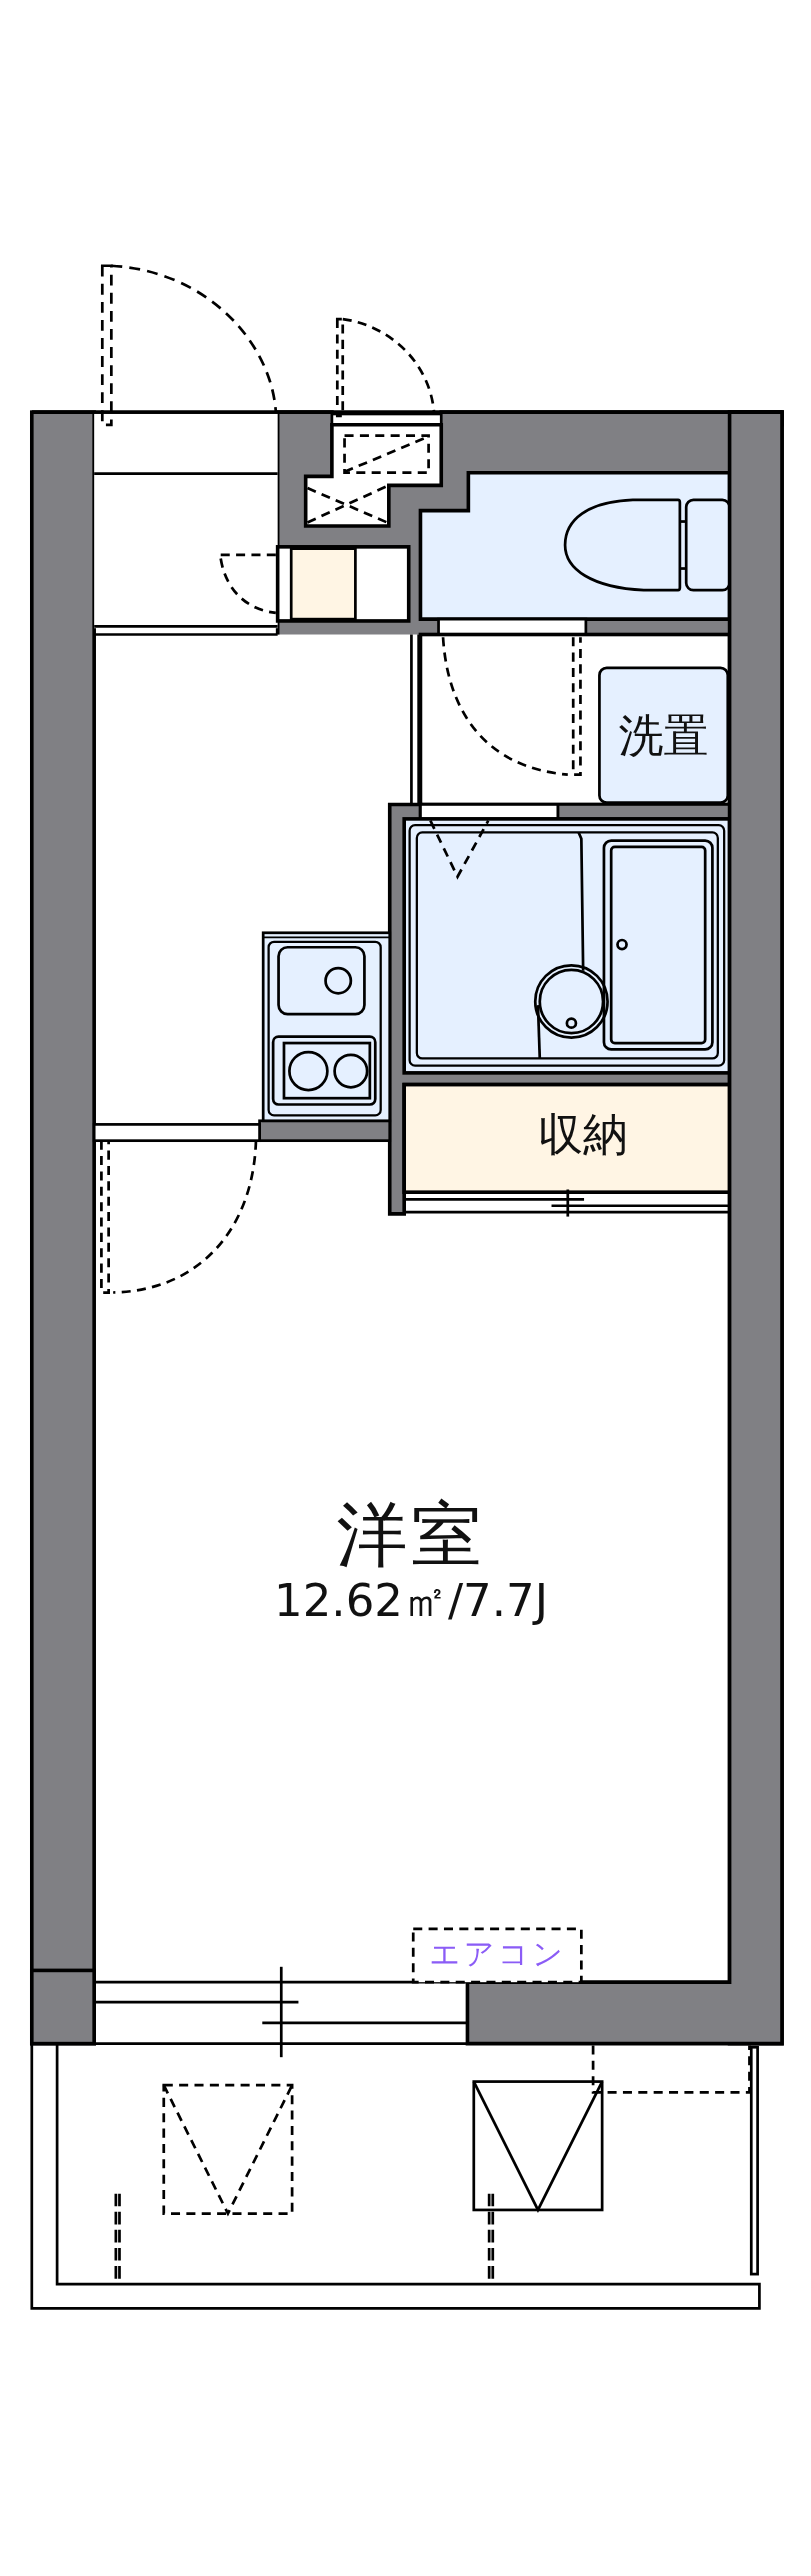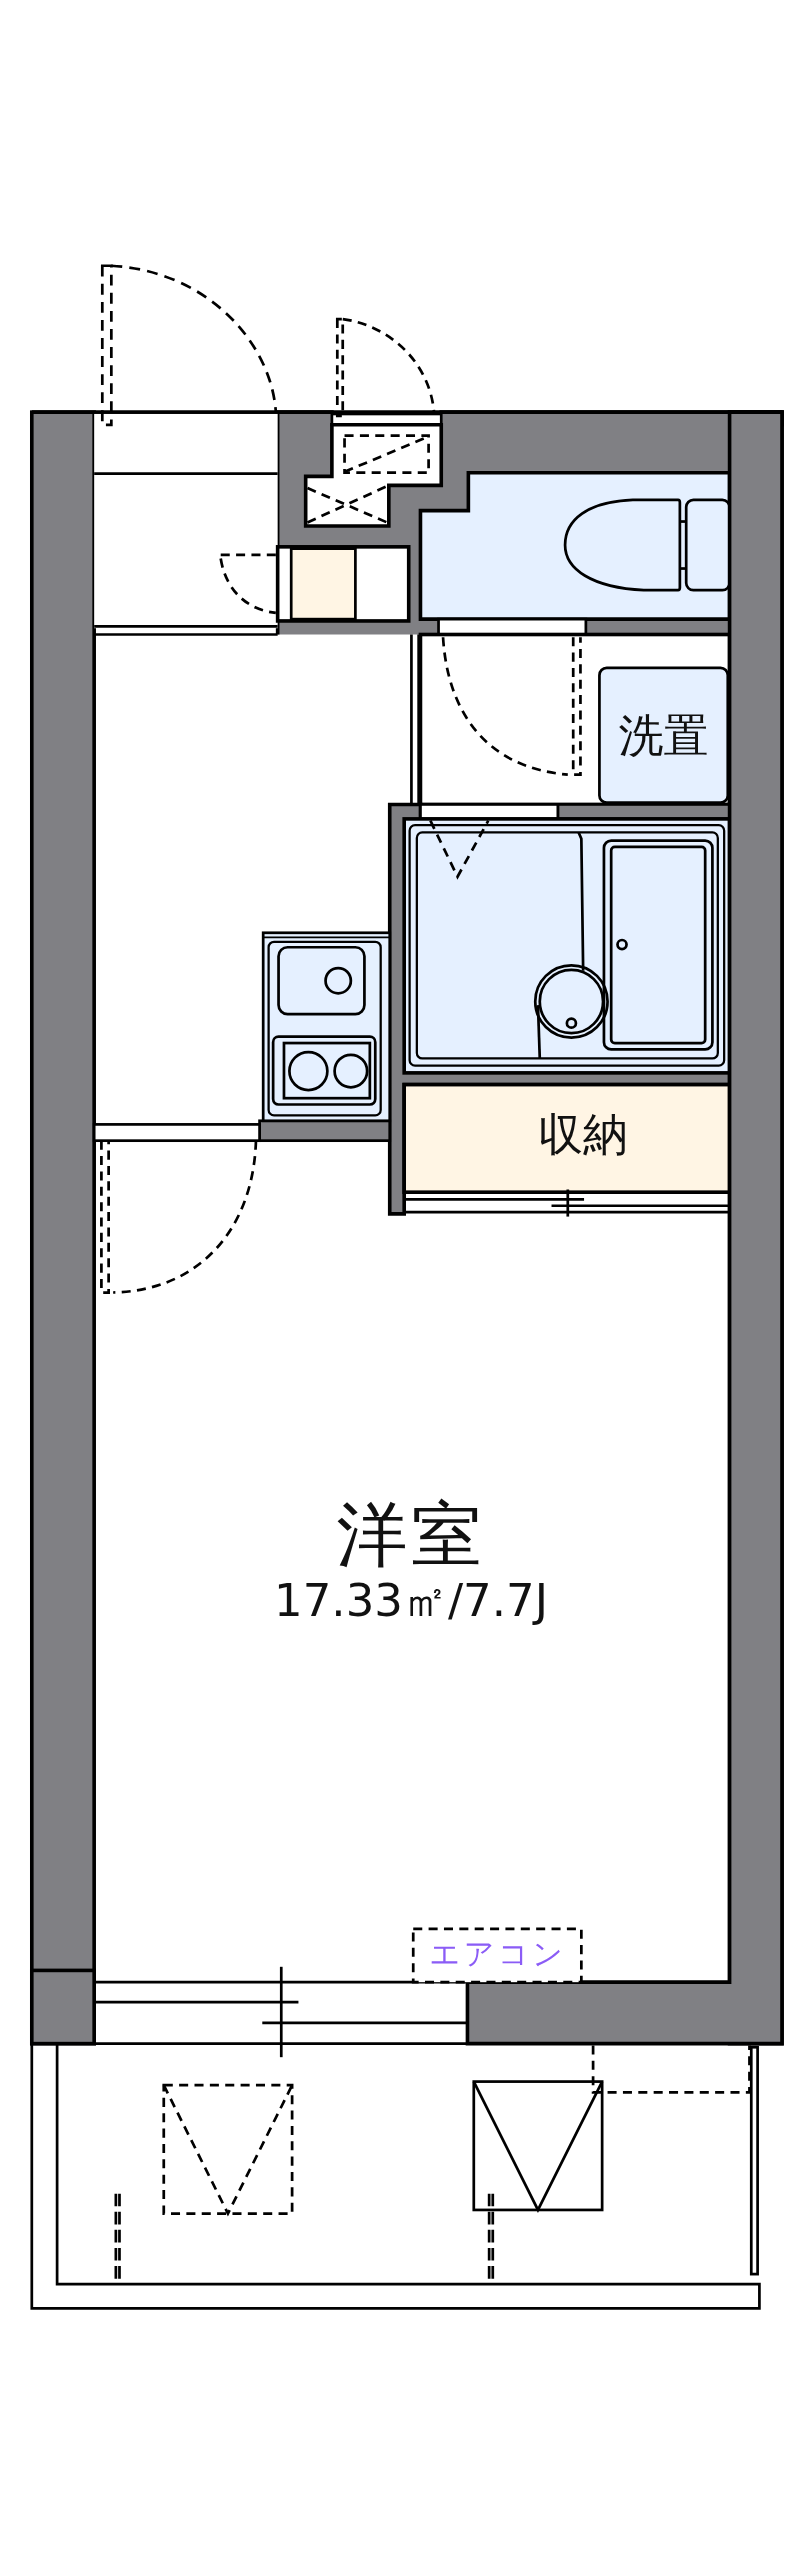--- a/index.html
+++ b/index.html
@@ -175,15 +175,15 @@
       <rect x="524" y="2303" width="142" height="142"></rect>
       <polyline points="524,2303 595,2445 666,2303"></polyline>
     </g>
     <polyline points="656,2263 656,2315 829,2315 829,2263" stroke-dasharray="10,7"></polyline>
   </g>
 </svg>
 
 <div class="lbl wash-lbl">洗置</div>
 <div class="lbl storage-lbl">収納</div>
 <div class="lbl room-name">洋室</div>
-<div class="lbl room-area">17.33㎡/7.7J</div>
+<div class="lbl room-area">12.62㎡/7.7J</div>
 <div class="lbl ac-lbl">エアコン</div>
 
 
 </body></html>

